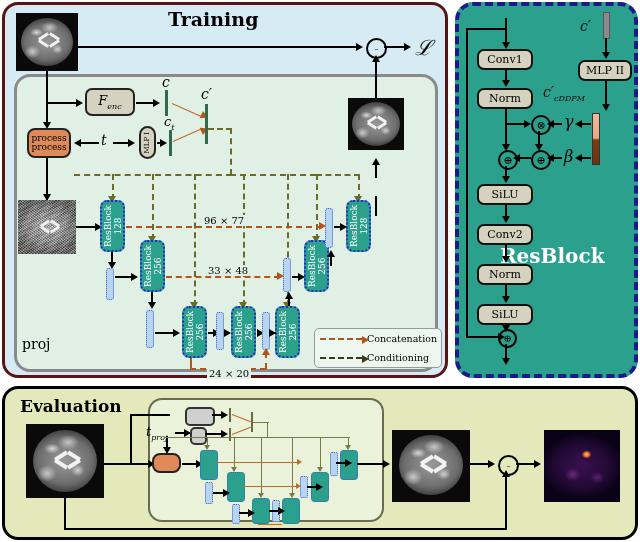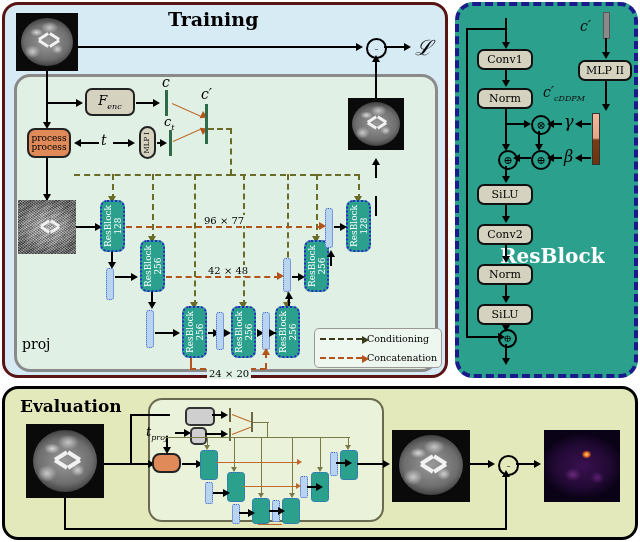--- a/index.html
+++ b/index.html
@@ -289,21 +289,21 @@
 <div class="skipbar" style="left:325px;top:208px;width:8px;height:40px;"></div>
 <div class="hl" style="left:334px;top:226px;width:8px;"></div>
 <div class="ar-r" style="left:340px;top:223px;"></div>
 
 <div class="cat-h" style="left:126px;top:226px;width:196px;"></div>
 <div class="ar-r-cat" style="left:319px;top:222px;"></div>
 <div class="sz" style="left:202px;top:215px;">96 × 77</div>
 
 <div class="cat-h" style="left:166px;top:276px;width:114px;"></div>
 <div class="ar-r-cat" style="left:277px;top:272px;"></div>
-<div class="sz" style="left:206px;top:265px;">42 × 48</div>
+<div class="sz" style="left:206px;top:265px;">33 × 48</div>
 
 <div class="cat-v" style="left:190px;top:358px;height:12px;"></div>
 <div class="cat-h" style="left:190px;top:368px;width:76px;"></div>
 <div class="cat-v" style="left:265px;top:352px;height:17px;"></div>
 <div class="ar-u-cat" style="left:262px;top:348px;"></div>
 <div class="sz" style="left:207px;top:368px;">24 × 20</div>
 
 <div class="vl" style="left:375px;top:196px;width:2px;height:20px;"></div>
 <div class="ar-u" style="left:372px;top:158px;"></div>
 <div class="vl" style="left:375px;top:160px;width:2px;height:18px;"></div>
@@ -312,30 +312,30 @@
   <div class="vent" style="left:19px;top:20px;width:10px;height:3px;transform:rotate(-32deg);"></div>
   <div class="vent" style="left:19px;top:26px;width:10px;height:3px;transform:rotate(32deg);"></div>
   <div class="vent" style="left:29px;top:20px;width:10px;height:3px;transform:rotate(32deg);"></div>
   <div class="vent" style="left:29px;top:26px;width:10px;height:3px;transform:rotate(-32deg);"></div>
 </div>
 <div class="vl" style="left:375px;top:58px;width:2px;height:40px;"></div>
 <div class="ar-u" style="left:372px;top:55px;"></div>
 
 <div class="abs" id="legend">
   <div class="row">
+    <span class="ln cat">
+        <i></i>
+      </span>
+    <span class="tx">Concatenation</span>
+  </div>
+  <div class="row">
     <span class="ln cnd">
         <i></i>
       </span>
     <span class="tx">Conditioning</span>
-  </div>
-  <div class="row">
-    <span class="ln cat">
-        <i></i>
-      </span>
-    <span class="tx">Concatenation</span>
   </div>
 </div>
 
 <div class="abs" id="resblock-panel"></div>
 <div class="abs title" id="resblock-title">ResBlock</div>
 
 <div class="rvl" style="left:466px;top:28px;height:310px;"></div>
 <div class="rhl" style="left:466px;top:28px;width:40px;"></div>
 <div class="rhl" style="left:466px;top:336px;width:34px;"></div>
 <div class="ar-r" style="left:498px;top:333px;"></div>

